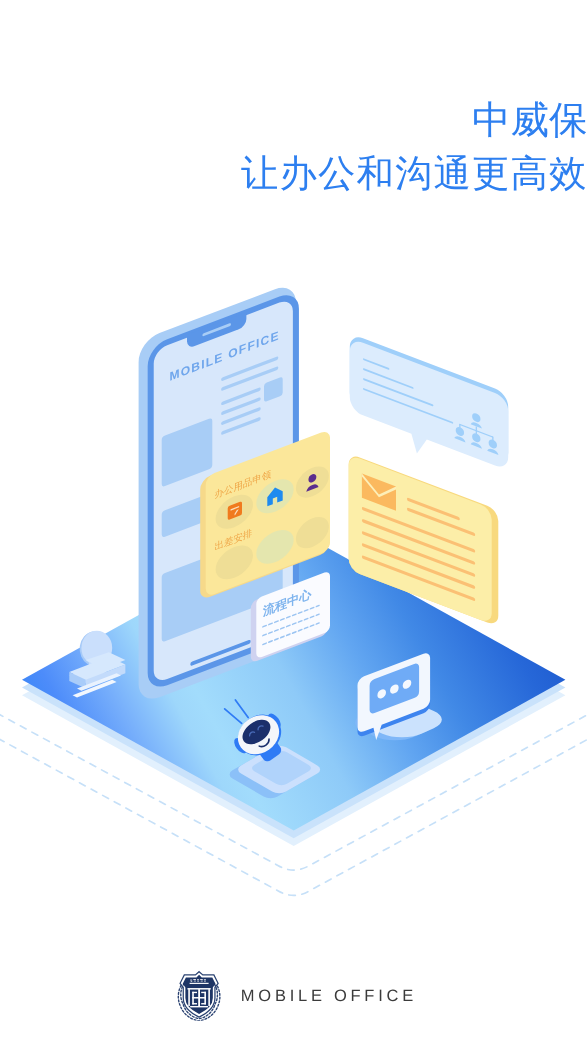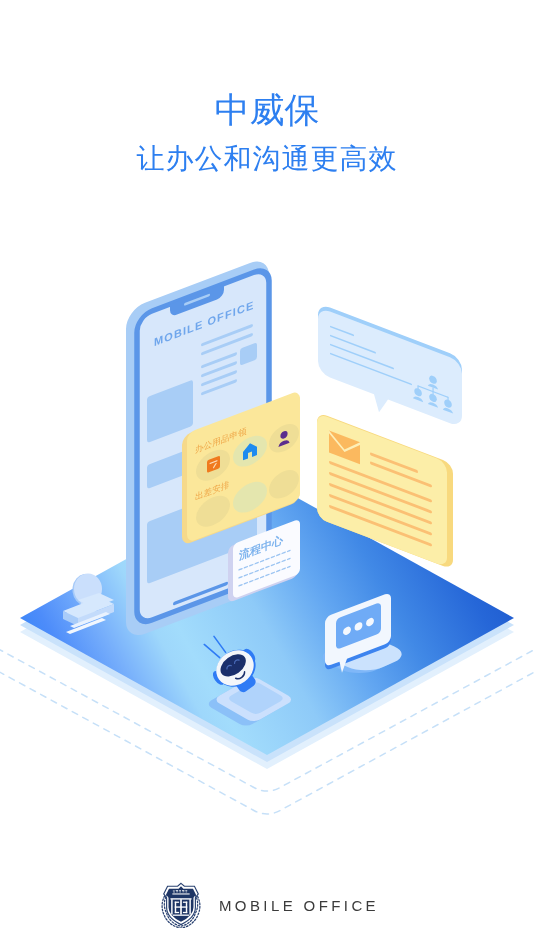--- a/index.html
+++ b/index.html
@@ -1,23 +1,23 @@
 <!DOCTYPE html>
 <html><head>
 <meta charset="utf-8">
 <title>Mobile Office</title>
 <style>
   html,body{margin:0;padding:0;}
   body{width:534px;height:950px;background:#ffffff;overflow:hidden;
        font-family:"Liberation Sans",sans-serif;}
   .page{position:relative;width:534px;height:950px;background:#fff;}
 
-  .headline{position:absolute;left:0;top:0;width:534px;text-align:center;}
+  .headline{position:absolute;left:0;top:0;width:534px;text-align:right;font-family:Liberation Serif, serif;}
   .headline .l1{font-size:35px;line-height:45px;color:#2d7ff0;}
-  .headline .l2{font-size:28px;line-height:53px;color:#2d7ff0;letter-spacing:1px;}
+  .headline .l2{font-size:34px;line-height:53px;color:#2d7ff0;letter-spacing:1px;}
 
   .hero{position:absolute;left:0;top:0;width:534px;height:950px;}
   .hero svg{display:block;}
 
   .footer{position:absolute;left:0;top:879px;width:534px;height:52px;
           display:flex;align-items:center;justify-content:center;}
   .footer .crest{width:48px;height:48px;display:block;margin-left:2px;margin-right:-2px;margin-top:-2px;}
   .footer .brand{font-size:15px;color:#3b3b3b;letter-spacing:3.4px;
                  margin-left:16px;font-weight:500;}
 </style>

